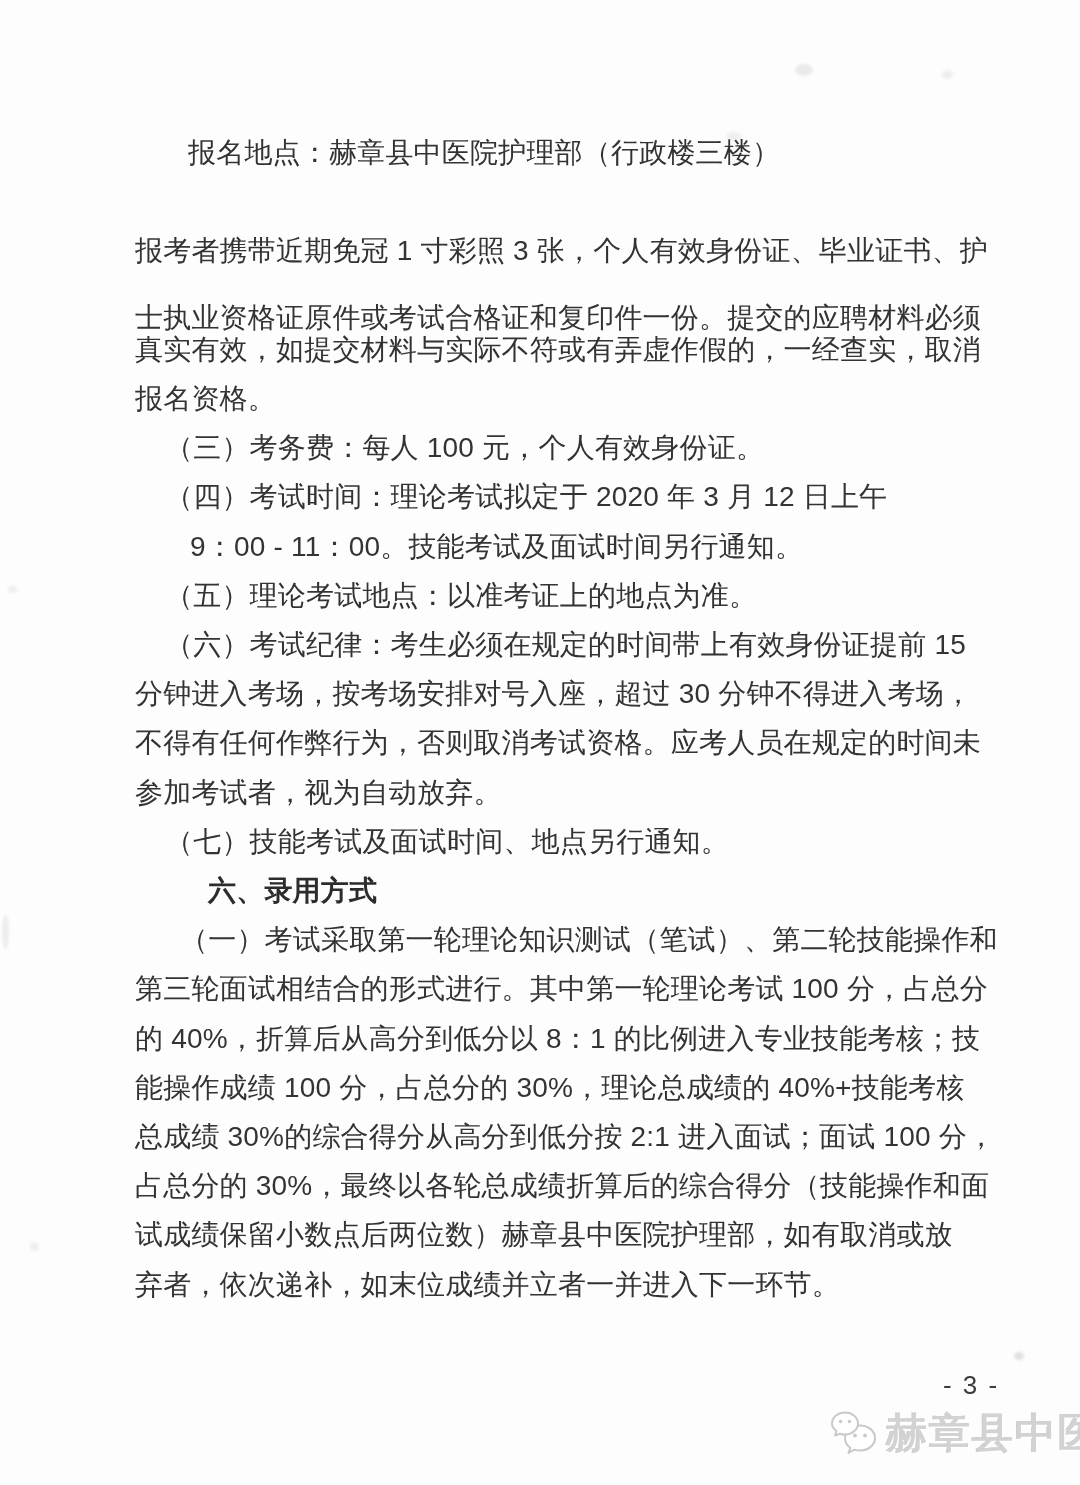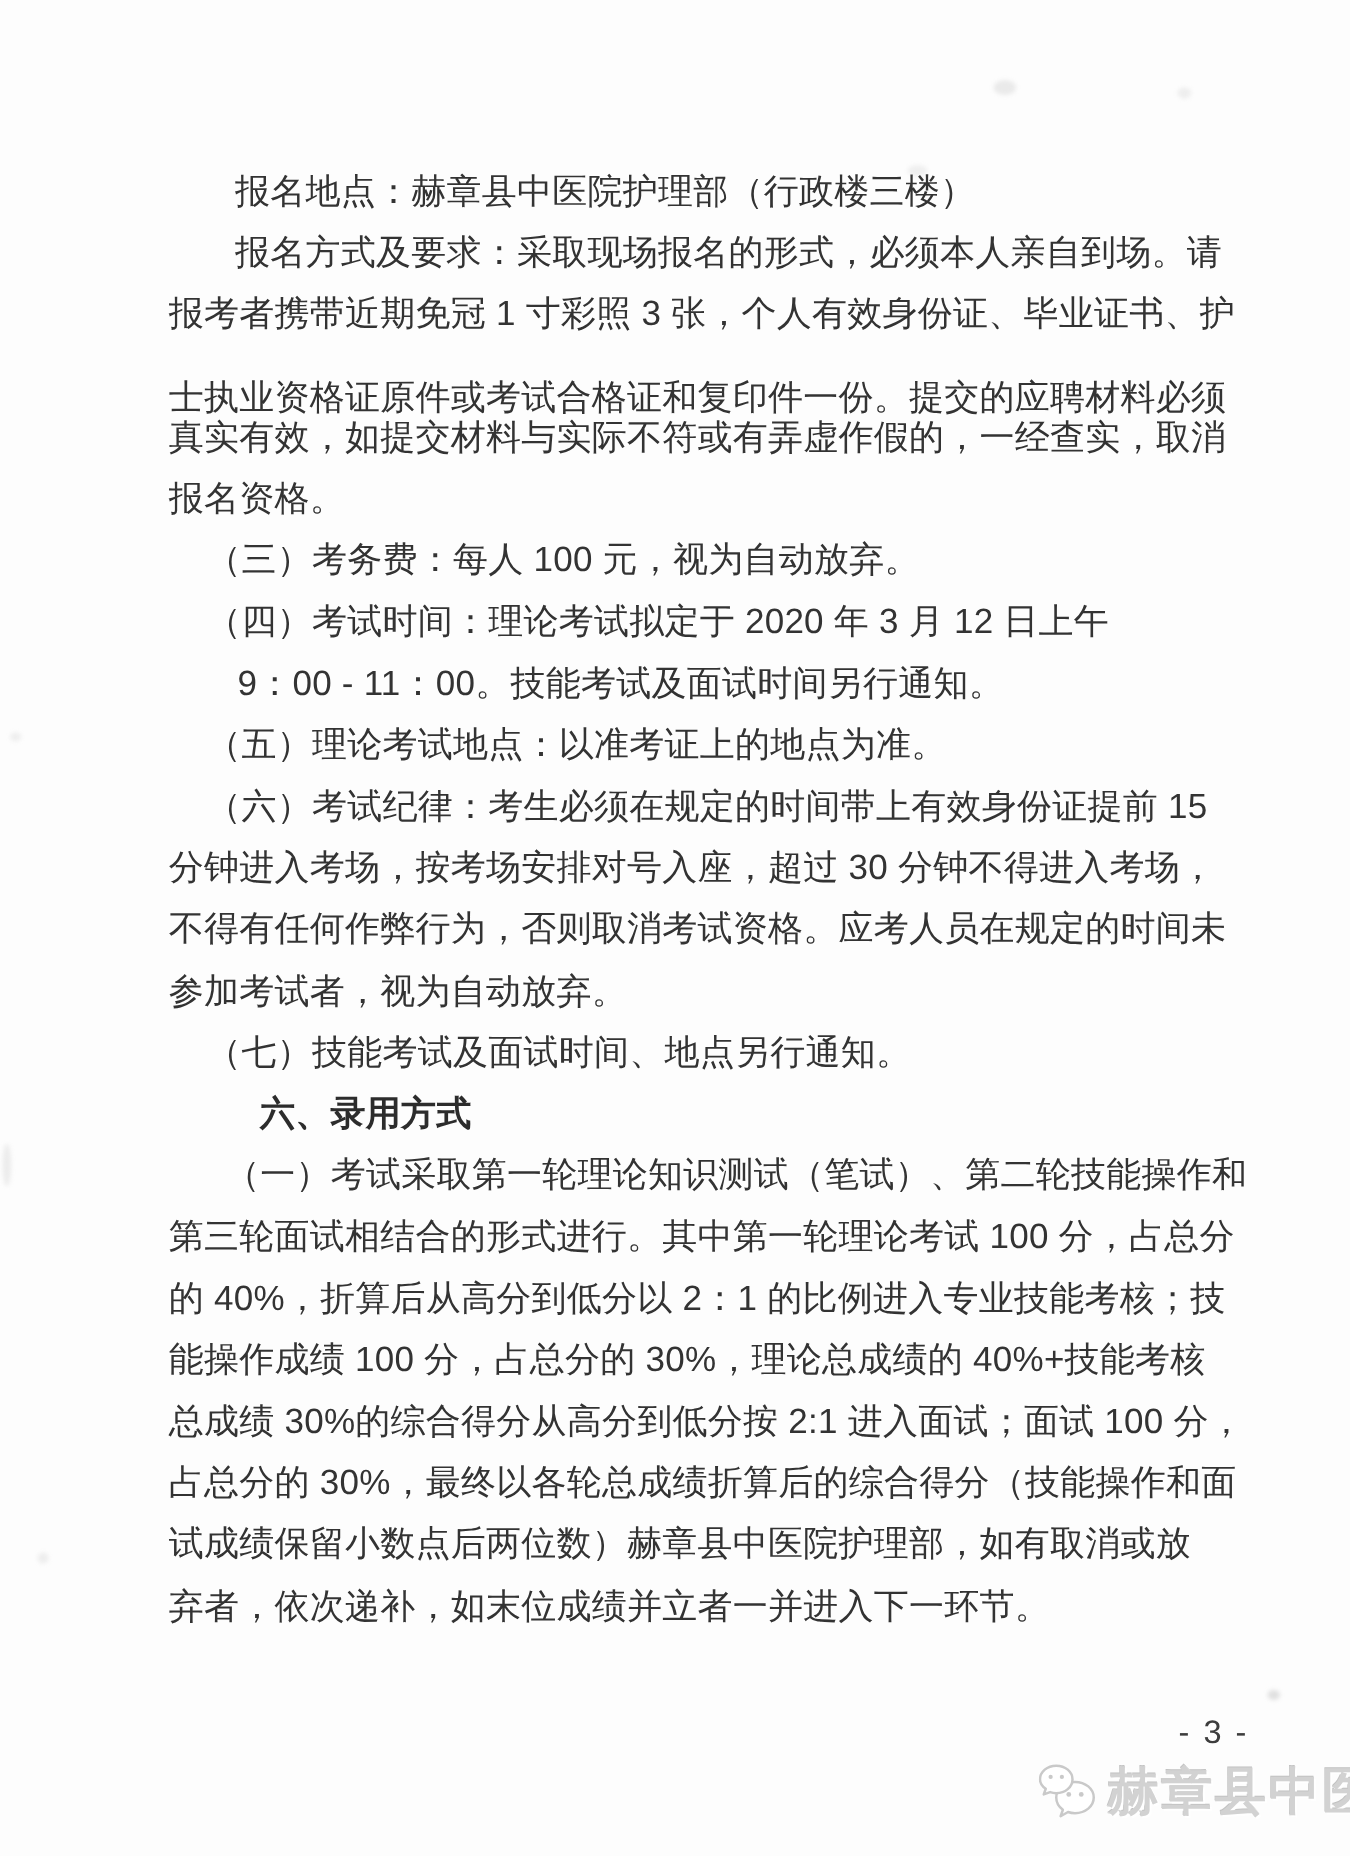--- a/index.html
+++ b/index.html
@@ -52,38 +52,37 @@
     border-radius:50%;
     filter:blur(1.5px);
   }
 </style>
 </head>
 <body>
 
 <div class="page">
 
   <div class="line" style="top:128px;left:188px">报名地点：赫章县中医院护理部（行政楼三楼）</div>
-  <div class="line" style="top:177px;left:188px">报名方式及要求：采取现场报名的形式，必须本人亲自到场。请</div>
   <div class="line" style="top:226px;left:135px">报考者携带近期免冠 1 寸彩照 3 张，个人有效身份证、毕业证书、护</div>
   <div class="line" style="top:293px;left:135px">士执业资格证原件或考试合格证和复印件一份。提交的应聘材料必须</div>
   <div class="line" style="top:325px;left:135px">真实有效，如提交材料与实际不符或有弄虚作假的，一经查实，取消</div>
   <div class="line" style="top:374px;left:135px">报名资格。</div>
-  <div class="line" style="top:423px;left:165px">（三）考务费：每人 100 元，视为自动放弃。</div>
+  <div class="line" style="top:423px;left:165px">（三）考务费：每人 100 元，个人有效身份证。</div>
   <div class="line" style="top:472px;left:165px">（四）考试时间：理论考试拟定于 2020 年 3 月 12 日上午</div>
   <div class="line" style="top:522px;left:190px">9：00 - 11：00。技能考试及面试时间另行通知。</div>
   <div class="line" style="top:571px;left:165px">（五）理论考试地点：以准考证上的地点为准。</div>
   <div class="line" style="top:620px;left:165px">（六）考试纪律：考生必须在规定的时间带上有效身份证提前 15</div>
   <div class="line" style="top:669px;left:135px">分钟进入考场，按考场安排对号入座，超过 30 分钟不得进入考场，</div>
   <div class="line" style="top:718px;left:135px">不得有任何作弊行为，否则取消考试资格。应考人员在规定的时间未</div>
   <div class="line" style="top:768px;left:135px">参加考试者，视为自动放弃。</div>
   <div class="line" style="top:817px;left:165px">（七）技能考试及面试时间、地点另行通知。</div>
   <div class="line bold" style="top:866px;left:180px">六、录用方式</div>
   <div class="line" style="top:915px;left:180px">（一）考试采取第一轮理论知识测试（笔试）、第二轮技能操作和</div>
   <div class="line" style="top:964px;left:135px">第三轮面试相结合的形式进行。其中第一轮理论考试 100 分，占总分</div>
-  <div class="line" style="top:1014px;left:135px">的 40%，折算后从高分到低分以 2：1 的比例进入专业技能考核；技</div>
+  <div class="line" style="top:1014px;left:135px">的 40%，折算后从高分到低分以 8：1 的比例进入专业技能考核；技</div>
   <div class="line" style="top:1063px;left:135px">能操作成绩 100 分，占总分的 30%，理论总成绩的 40%+技能考核</div>
   <div class="line" style="top:1112px;left:135px">总成绩 30%的综合得分从高分到低分按 2:1 进入面试；面试 100 分，</div>
   <div class="line" style="top:1161px;left:135px">占总分的 30%，最终以各轮总成绩折算后的综合得分（技能操作和面</div>
   <div class="line" style="top:1210px;left:135px">试成绩保留小数点后两位数）赫章县中医院护理部，如有取消或放</div>
   <div class="line" style="top:1260px;left:135px">弃者，依次递补，如末位成绩并立者一并进入下一环节。</div>
 
   <div class="page-num">- 3 -</div>
 
   <div class="watermark">
     <span style="display:inline-block;line-height:0;">

